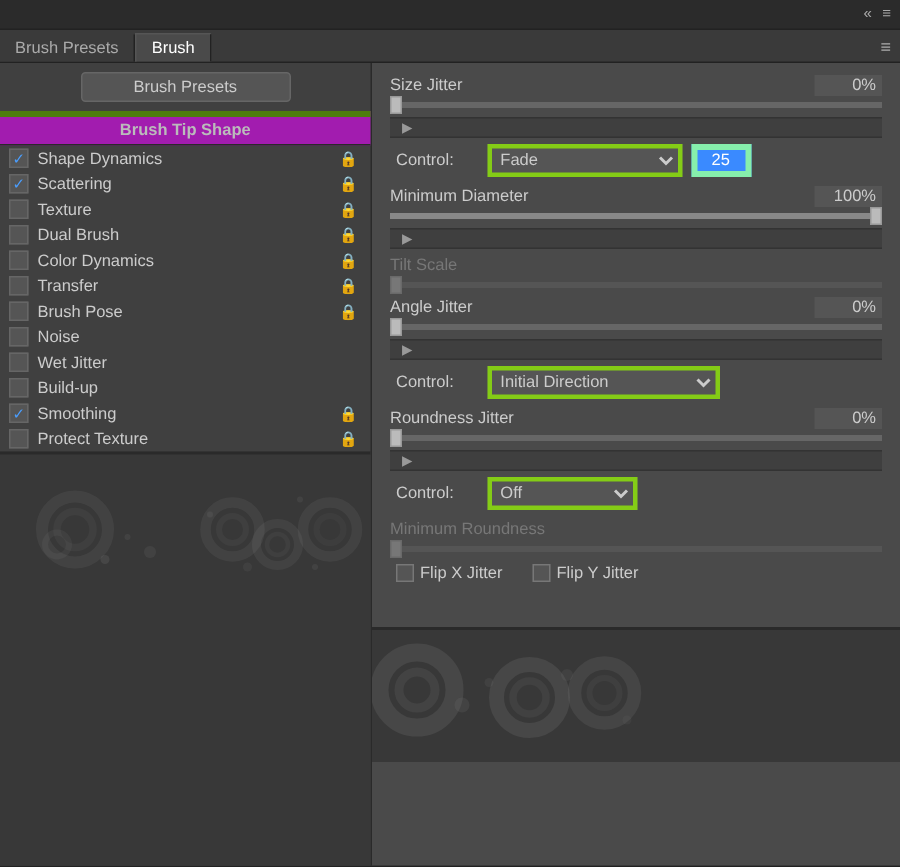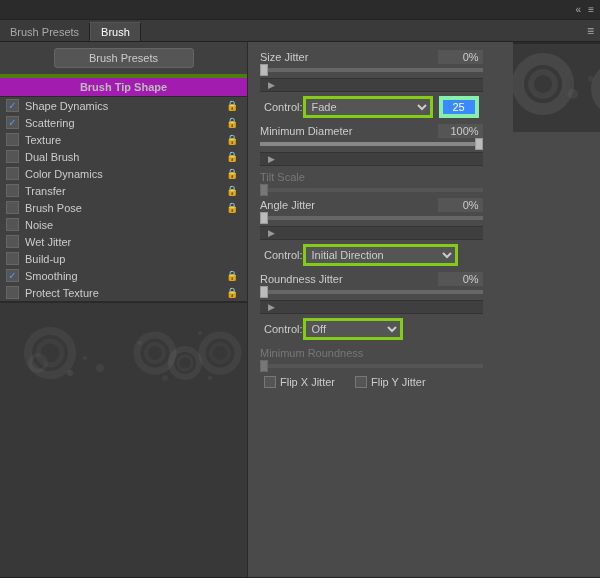--- a/index.html
+++ b/index.html
@@ -134,21 +134,21 @@
       color: #888;
       font-size: 10px;
     }
 
     
     .right-panel {
       flex: 1;
       background: #4a4a4a;
       padding: 0;
       display: flex;
-      flex-direction: row;
+      flex-direction: column;
       overflow-y: auto;
       gap: 18px;
     }
 
     .right-content {
       padding: 8px 12px;
     }
 
     .row-label-value {
       display: flex;
@@ -210,21 +210,21 @@
     }
 
     .control-row {
       display: flex;
       align-items: center;
       margin-bottom: 6px;
       padding: 0 4px;
     }
     .control-label {
       color: #ccc;
-      margin-right: 0;
+      margin-right: 22px;
       font-size: 11px;
     }
     .control-select {
       background: #555;
       border: 3px solid #84cc16;
       color: #ccc;
       font-size: 11px;
       padding: 1px 2px;
       width: 130px;
     }

